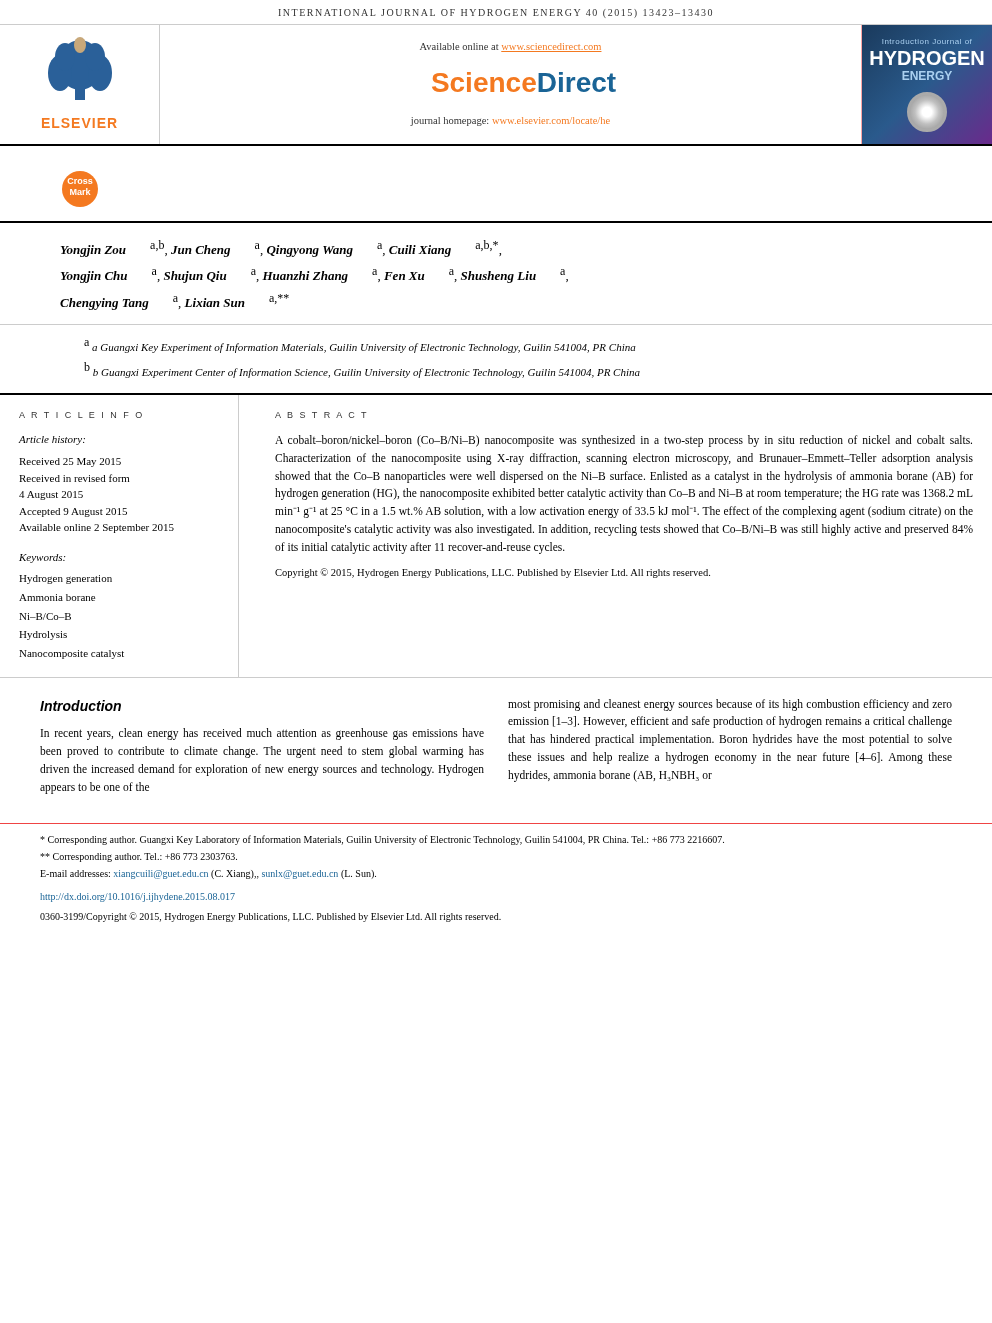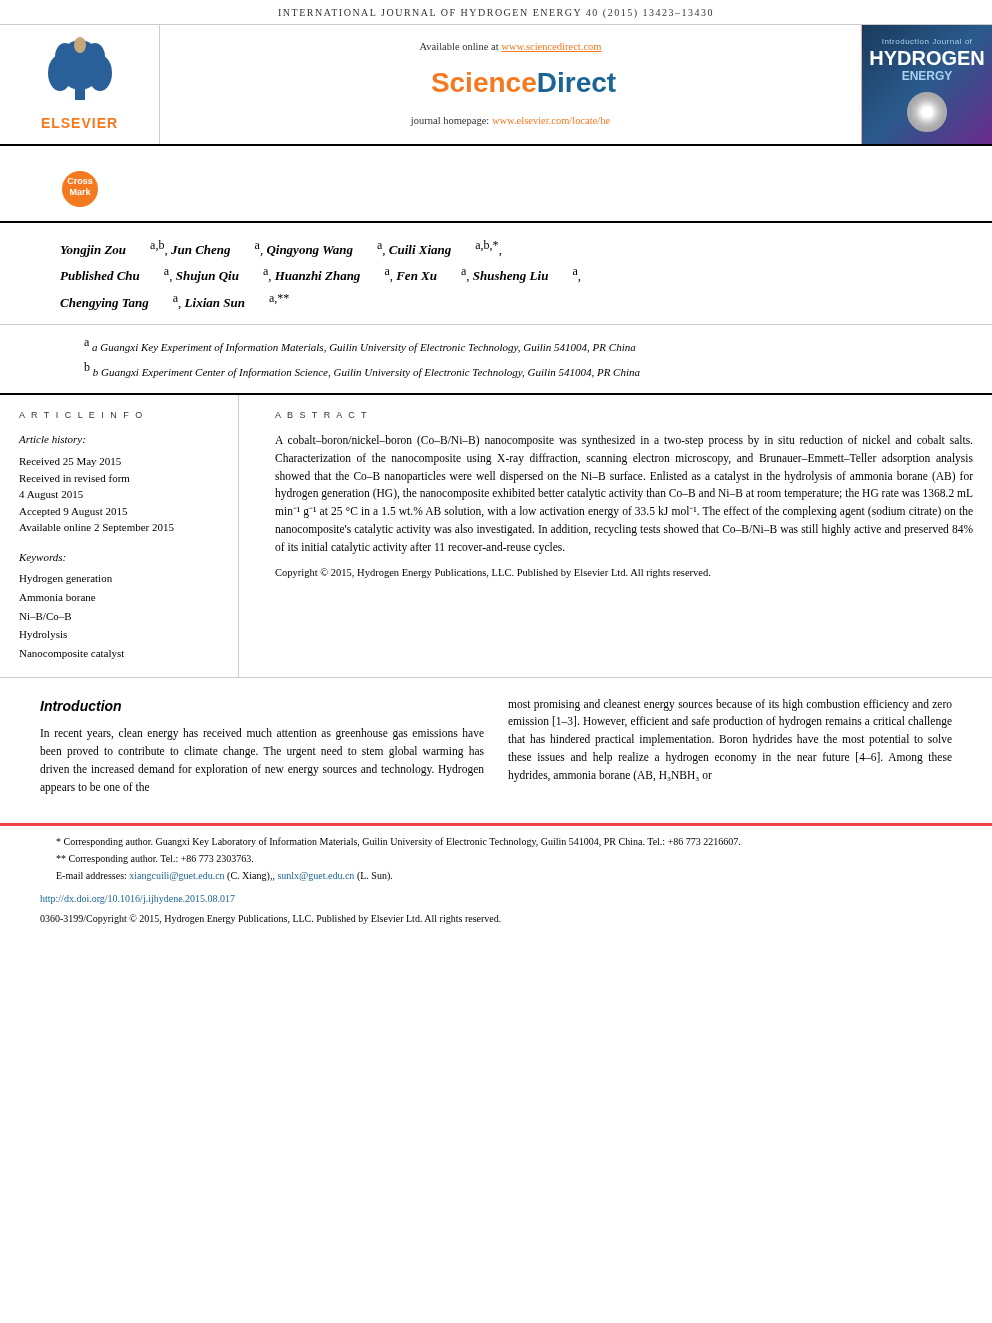--- a/index.html
+++ b/index.html
@@ -213,22 +213,22 @@
       color: #000;
       font-family: Arial, sans-serif;
     }
     .body-text {
       font-size: 11.5px;
       line-height: 1.55;
       text-align: justify;
       margin-bottom: 8px;
     }
     .footnote-section {
-      border-top: 3px solid #ef4444;
-      padding: 8px 40px 4px 56px;
+      border-top: 1px solid #ef4444;
+      padding: 8px 40px 4px 40px;
       font-size: 10px;
       line-height: 1.5;
     }
     .footnote-line {
       margin-bottom: 2px;
     }
     .footnote-link {
       color: #1a6496;
       text-decoration: none;
     }
@@ -307,21 +307,21 @@
   </div>
 </div>
 
 <div class="authors-section">
   <div class="authors-line">
     <span style="font-style:italic; font-weight:bold;">Yongjin Zou</span><sup>a,b</sup>,
     <span style="font-style:italic; font-weight:bold;">Jun Cheng</span><sup>a</sup>,
     <span style="font-style:italic; font-weight:bold;">Qingyong Wang</span><sup>a</sup>,
     <span style="font-style:italic; font-weight:bold;">Cuili Xiang</span><sup>a,b,*</sup>,
     <br>
-    <span style="font-style:italic; font-weight:bold;">Published Chu</span><sup>a</sup>,
+    <span style="font-style:italic; font-weight:bold;">Yongjin Chu</span><sup>a</sup>,
     <span style="font-style:italic; font-weight:bold;">Shujun Qiu</span><sup>a</sup>,
     <span style="font-style:italic; font-weight:bold;">Huanzhi Zhang</span><sup>a</sup>,
     <span style="font-style:italic; font-weight:bold;">Fen Xu</span><sup>a</sup>,
     <span style="font-style:italic; font-weight:bold;">Shusheng Liu</span><sup>a</sup>,
     <br>
     <span style="font-style:italic; font-weight:bold;">Chengying Tang</span><sup>a</sup>,
     <span style="font-style:italic; font-weight:bold;">Lixian Sun</span><sup>a,**</sup>
   </div>
 </div>
 

